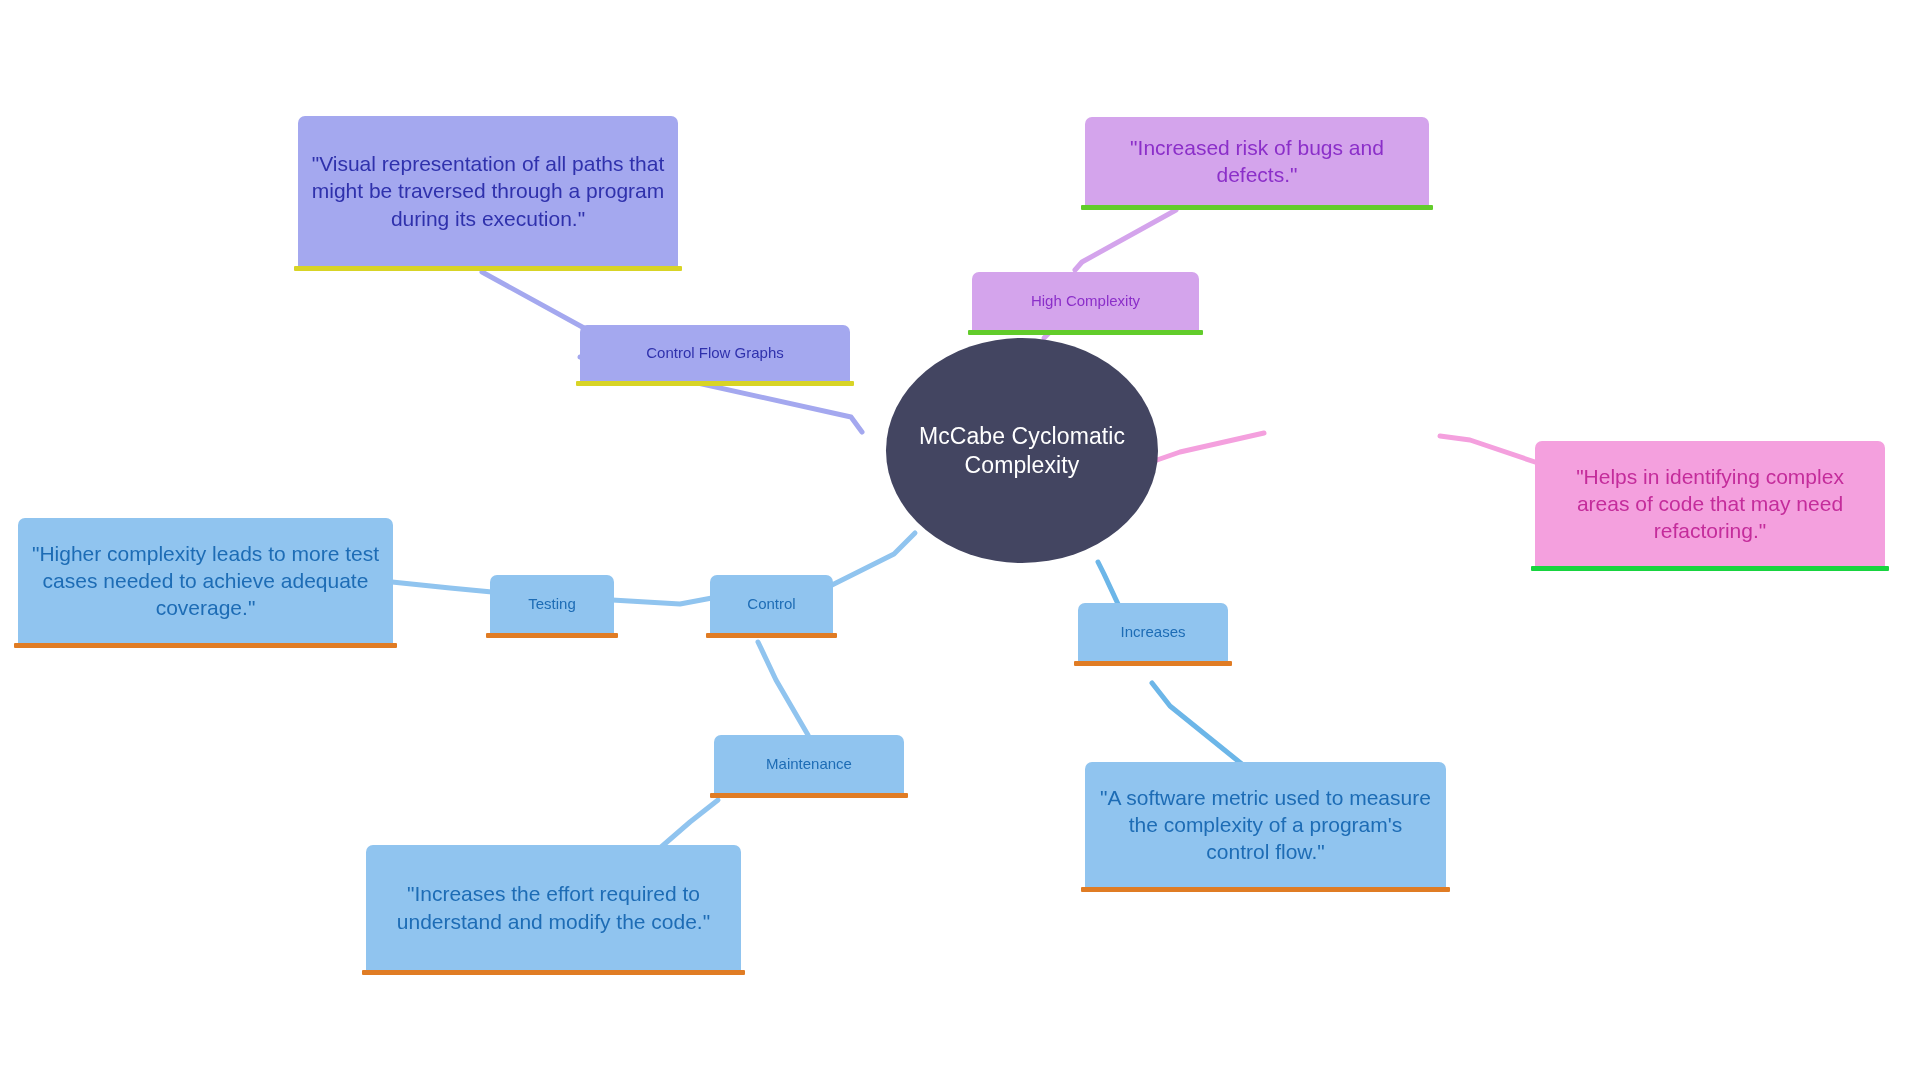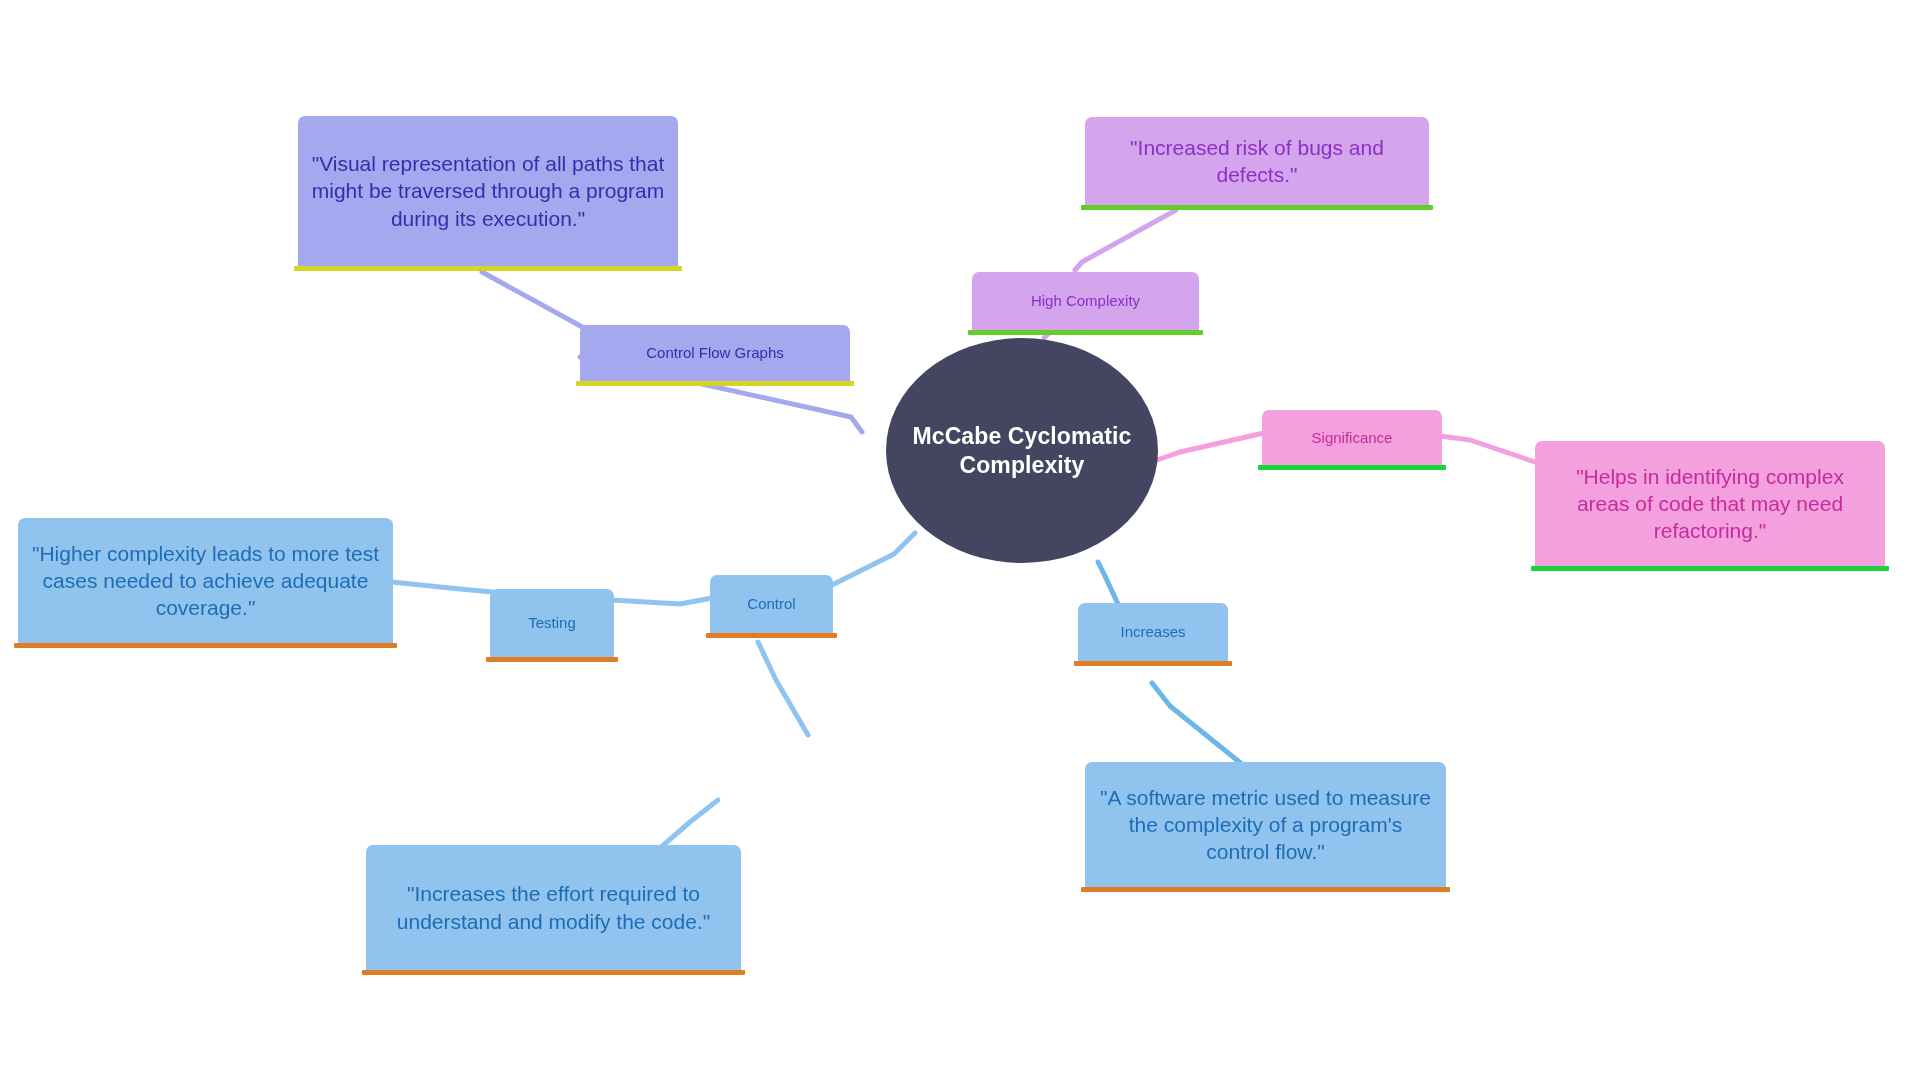--- a/index.html
+++ b/index.html
@@ -33,21 +33,21 @@
     position: absolute;
     border-radius: 50%;
     background: #434561;
     color: #ffffff;
     display: flex;
     align-items: center;
     justify-content: flex-start;
     text-align: center;
     line-height: 1.25;
     font-size: 23px;
-    font-weight: 700;
+    font-weight: 400;
     letter-spacing: 0.1px;
     z-index: 5;
   }
 
   
   .node {
     position: absolute;
     box-sizing: border-box;
     border-radius: 7px 7px 0 0;
     display: flex;
@@ -139,46 +139,46 @@
   </div>
 
   <div class="node branch fam-violet" style="left:972px; top:272px; width:227px; height:58px;">
     <span class="txt">High Complexity</span>
   </div>
 
   <div class="node leaf fam-violet" style="left:1085px; top:117px; width:344px; height:88px;">
     <span class="txt">"Increased risk of bugs and defects."</span>
   </div>
 
-  <div class="node branch fam-pink" style="left:1262px; top:410px; width:180px; height:55px;">
-    <span class="txt">Significance</span>
-  </div>
 
   <div class="node leaf fam-pink" style="left:1535px; top:441px; width:350px; height:125px;">
     <span class="txt">"Helps in identifying complex areas of code that may need refactoring."</span>
   </div>
 
   <div class="node branch fam-blue" style="left:1078px; top:603px; width:150px; height:58px;">
     <span class="txt">Increases</span>
   </div>
 
   <div class="node leaf fam-blue" style="left:1085px; top:762px; width:361px; height:125px;">
     <span class="txt">"A software metric used to measure the complexity of a program's control flow."</span>
   </div>
 
   <div class="node branch fam-blue" style="left:710px; top:575px; width:123px; height:58px;">
     <span class="txt">Control</span>
   </div>
 
-  <div class="node branch fam-blue" style="left:490px; top:575px; width:124px; height:68px;margin-top:14px;">
+  <div class="node branch fam-blue" style="left:490px; top:575px; width:124px; height:58px;">
     <span class="txt">Testing</span>
   </div>
 
   <div class="node leaf fam-blue" style="left:18px; top:518px; width:375px; height:125px;">
     <span class="txt">"Higher complexity leads to more test cases needed to achieve adequate coverage."</span>
   </div>
 
+  <div class="node branch fam-blue" style="left:714px; top:735px; width:190px; height:58px;">
+    <span class="txt">Maintenance</span>
+  </div>
 
   <div class="node leaf fam-blue" style="left:366px; top:845px; width:375px; height:125px;">
     <span class="txt">"Increases the effort required to understand and modify the code."</span>
   </div>
 
 </div>
 
 </body></html>

